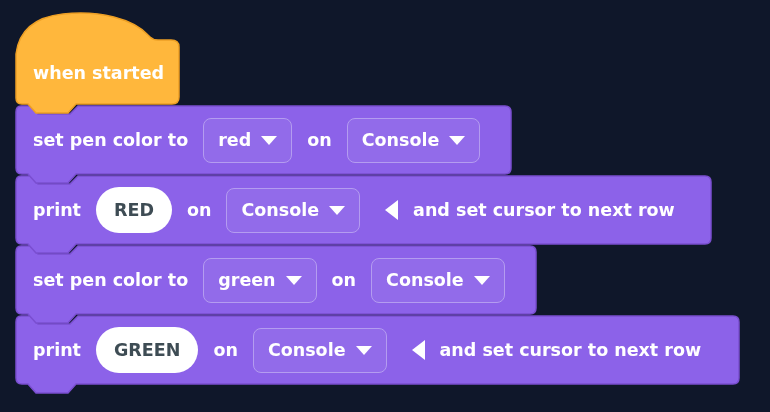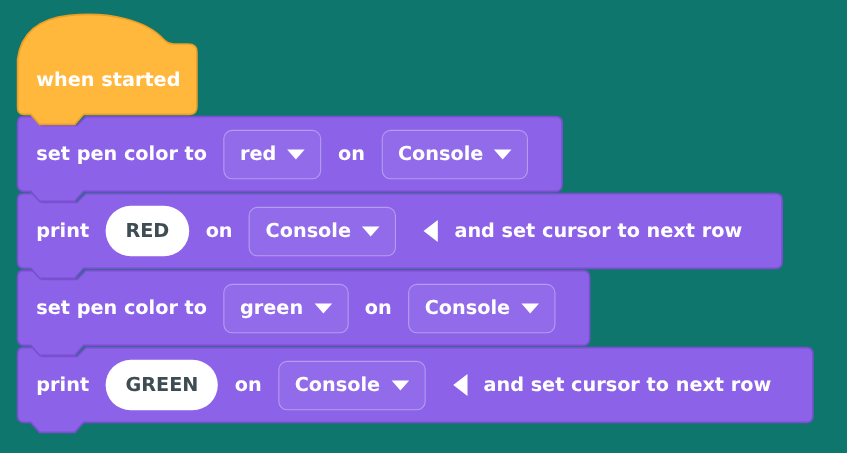--- a/index.html
+++ b/index.html
@@ -1,20 +1,20 @@
 <!DOCTYPE html>
 <html><head>
 <meta charset="utf-8">
 <style>
   * { margin:0; padding:0; box-sizing:border-box; }
   html,body { background:#ffffff; }
   .canvas {
     position:relative;
     width:770px; height:412px;
-    background:#0f766e;
+    background:#0f172a;
     overflow:hidden;
     font-family:"DejaVu Sans", "Liberation Sans", sans-serif;
     font-weight:bold;
     font-size:17.5px;
   }
   .stack { position:absolute; left:15px; top:12px; }
 
   .hat { position:relative; width:165px; height:93px; z-index:6; }
   .hat svg { position:absolute; left:0; top:0; overflow:visible; }
   .hat-label {

